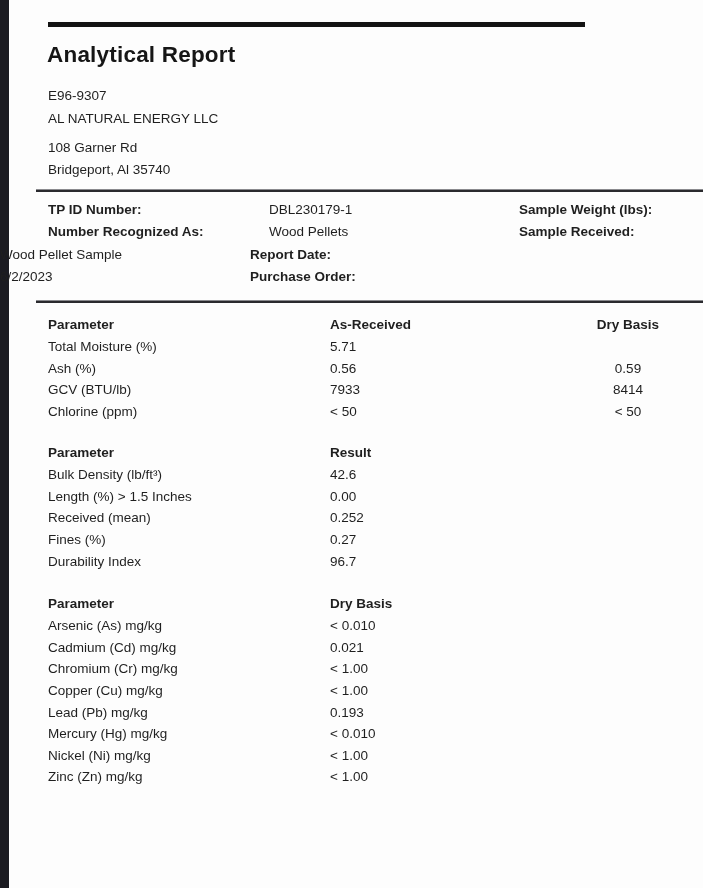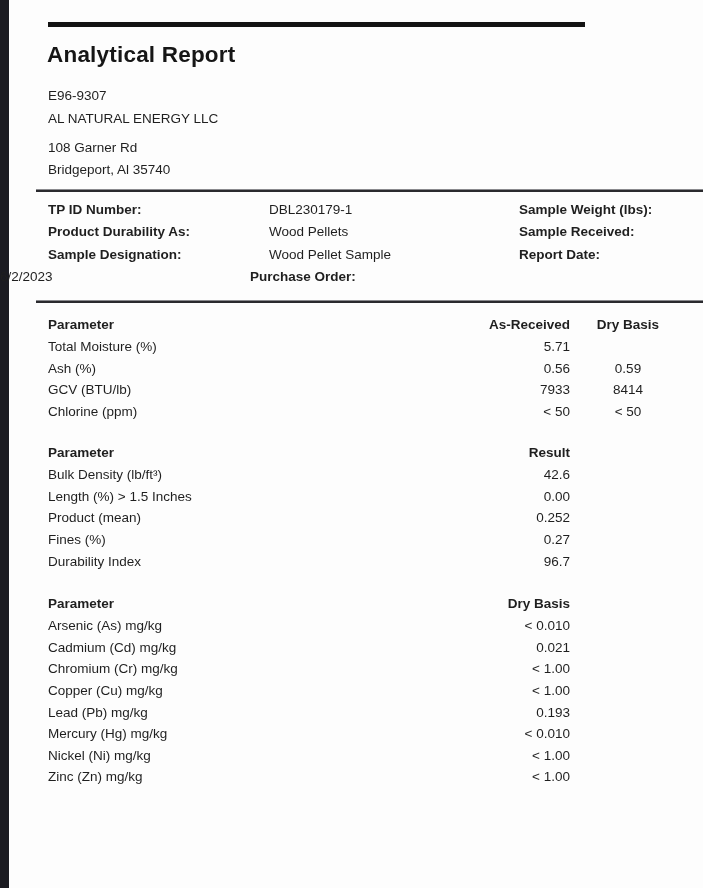--- a/index.html
+++ b/index.html
@@ -52,21 +52,21 @@
   .il { margin-left: 48px; width: 221px; font-weight: 700; }
   .iv { width: 250px; }
   .ir { font-weight: 700; }
   .tbl { position: absolute; left: 0; width: 703px; }
   #t1 { top: 314px; }
   #t2 { top: 442px; }
   #t3 { top: 593px; }
   .trow { display: flex; height: 21.65px; align-items: center; font-size: 13.5px; }
   .trow.head { font-weight: 700; }
   .c1 { margin-left: 48px; width: 282px; }
-  .c2 { width: 240px; text-align: right; }
+  .c2 { width: 240px; text-align: left; }
   .c3 { width: 116px; text-align: center; }
 </style>
 </head>
 <body>
 
 <div class="screen">
   <div class="edge"></div>
   <div class="top-rule"></div>
 
   <h1 class="title">Analytical Report</h1>
@@ -78,26 +78,25 @@
 
   <div class="sep" id="sep1"></div>
 
   <div class="info">
     <div class="irow">
       <span class="il">TP ID Number:</span>
       <span class="iv">DBL230179-1</span>
       <span class="ir">Sample Weight (lbs):</span>
     </div>
     <div class="irow">
-      <span class="il">Product Durability As:</span>
+      <span class="il">Number Recognized As:</span>
       <span class="iv">Wood Pellets</span>
       <span class="ir">Sample Received:</span>
     </div>
     <div class="irow">
-      <span class="il">Sample Designation:</span>
       <span class="iv">Wood Pellet Sample</span>
       <span class="ir">Report Date:</span>
     </div>
     <div class="irow">
       <span class="iv">6/2/2023</span>
       <span class="ir">Purchase Order:</span>
     </div>
   </div>
 
   <div class="sep" id="sep2"></div>
@@ -137,21 +136,21 @@
     </div>
     <div class="trow">
       <span class="c1">Bulk Density (lb/ft³)</span>
       <span class="c2">42.6</span>
     </div>
     <div class="trow">
       <span class="c1">Length (%) &gt; 1.5 Inches</span>
       <span class="c2">0.00</span>
     </div>
     <div class="trow">
-      <span class="c1">Product (mean)</span>
+      <span class="c1">Received (mean)</span>
       <span class="c2">0.252</span>
     </div>
     <div class="trow">
       <span class="c1">Fines (%)</span>
       <span class="c2">0.27</span>
     </div>
     <div class="trow">
       <span class="c1">Durability Index</span>
       <span class="c2">96.7</span>
     </div>

